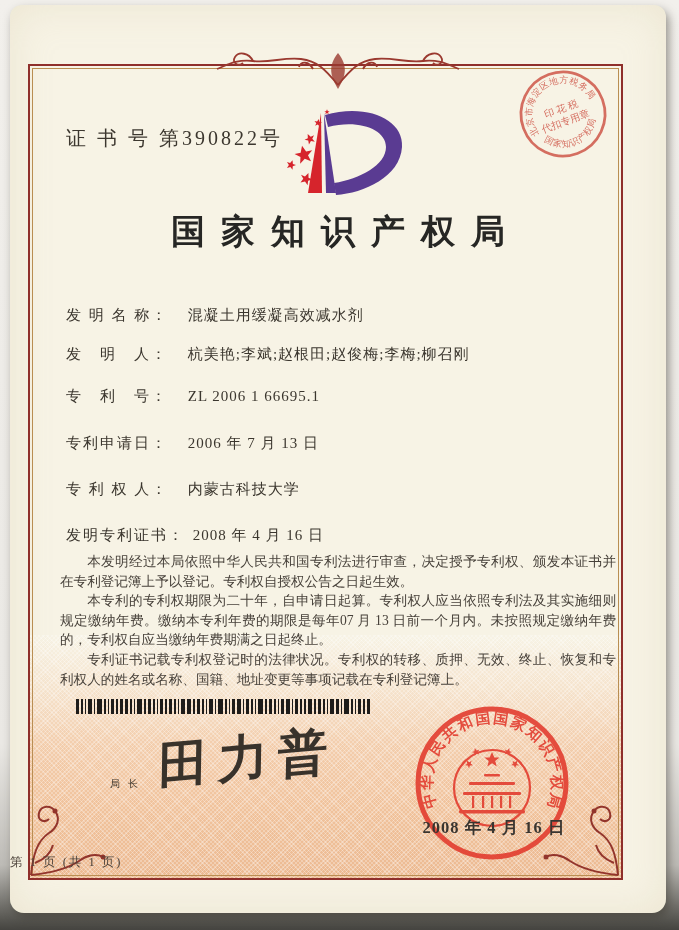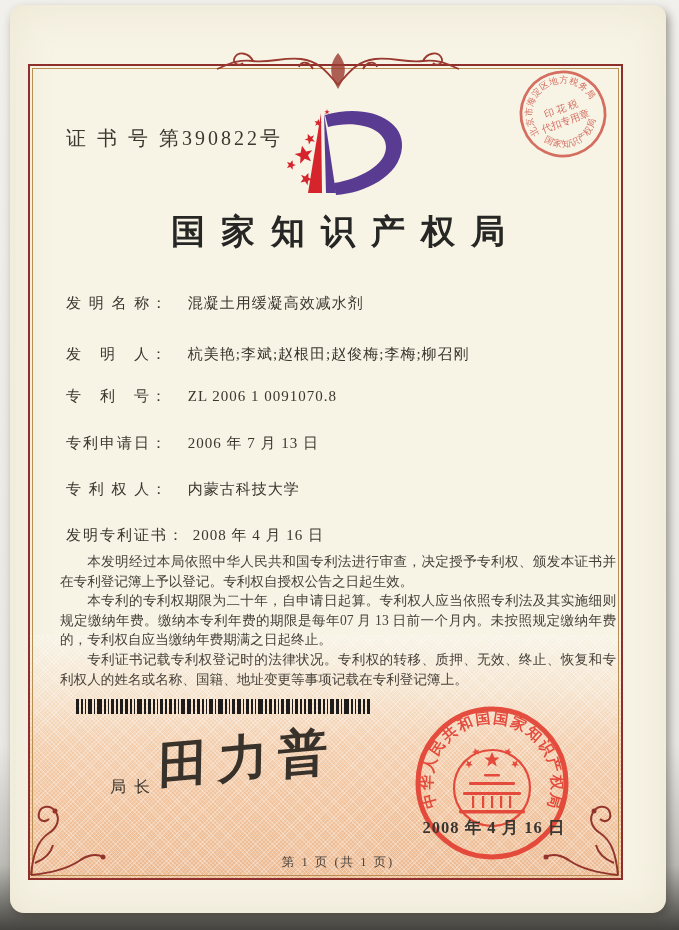--- a/index.html
+++ b/index.html
@@ -31,44 +31,44 @@
   .cert-no{
     position:absolute;left:56px;top:120px;font-size:20px;color:#3c372f;letter-spacing:3px;
   }
   .cert-title{
     position:absolute;left:0;top:204px;width:100%;text-align:center;
     font-size:34px;font-weight:bold;color:#262624;letter-spacing:16px;text-indent:16px;
   }
   .field-row{position:absolute;left:56px;font-size:15px;color:#3b362e;white-space:nowrap;}
   .f-label{display:inline-block;min-width:114px;letter-spacing:2px;}
   .f-value{margin-left:4px;letter-spacing:1px;}
-  .row-0{top:289px}.row-1{top:340px}.row-2{top:382px}.row-3{top:429px}.row-4{top:475px}.row-5{top:521px}
+  .row-0{top:301px}.row-1{top:340px}.row-2{top:382px}.row-3{top:429px}.row-4{top:475px}.row-5{top:521px}
   .body-text{
     position:absolute;left:50px;top:547px;width:556px;
     font-size:13.6px;line-height:19.6px;color:#47413a;text-align:justify;
   }
   .body-text p{margin:0;text-indent:2em;}
   #barcode{
     position:absolute;left:66px;top:694px;height:15px;display:flex;gap:2px;align-items:stretch;
   }
   #barcode span{display:block;background:#1e1c1a;height:100%;}
   .sig-label{
-    position:absolute;left:100px;top:772px;font-size:16px;color:#3b352d;letter-spacing:8px;
+    position:absolute;left:100px;top:772px;font-size:10px;color:#3b352d;letter-spacing:8px;
   }
   .sig-name{
     position:absolute;left:148px;top:720px;font-size:50px;font-weight:bold;color:#38322b;
     letter-spacing:10px;transform:rotate(-5deg) skewX(-6deg);
   }
   .seal-svg{position:absolute;left:397px;top:693px;opacity:.88;}
   .issue-date{
     position:absolute;left:398px;top:812px;width:172px;text-align:center;
     font-size:16.5px;color:#393530;letter-spacing:1px;font-weight:bold;
   }
   .page-footer{
-    position:absolute;left:0;top:849px;width:100%;text-align:center;
+    position:absolute;left:0;top:849px;width:100%;text-align:left;
     font-size:12.5px;color:#4c423a;letter-spacing:2px;
   }
   .stamp-svg{position:absolute;left:505px;top:61px;transform:rotate(-20deg);opacity:.85;}
   .logo-svg{position:absolute;left:276px;top:96px;}
   .ornament-top{position:absolute;left:203px;top:34px;}
   .corner{position:absolute;top:788px;}
   .corner-l{left:17px;}
   .corner-r{left:532px;transform:scaleX(-1);}
   svg text{font-family:"Liberation Serif","DejaVu Serif",serif;}
 </style>
@@ -147,21 +147,21 @@
   <div class="field-row row-0">
     <span class="f-label">发 明 名 称：</span>
     <span class="f-value">混凝土用缓凝高效减水剂</span>
   </div>
   <div class="field-row row-1">
     <span class="f-label">发　明　人：</span>
     <span class="f-value">杭美艳;李斌;赵根田;赵俊梅;李梅;柳召刚</span>
   </div>
   <div class="field-row row-2">
     <span class="f-label">专　利　号：</span>
-    <span class="f-value">ZL 2006 1 0091070.8</span>
+    <span class="f-value">ZL 2006 1 66695.1</span>
   </div>
   <div class="field-row row-3">
     <span class="f-label">专利申请日：</span>
     <span class="f-value">2006 年 7 月 13 日</span>
   </div>
   <div class="field-row row-4">
     <span class="f-label">专 利 权 人：</span>
     <span class="f-value">内蒙古科技大学</span>
   </div>
   <div class="field-row row-5">

